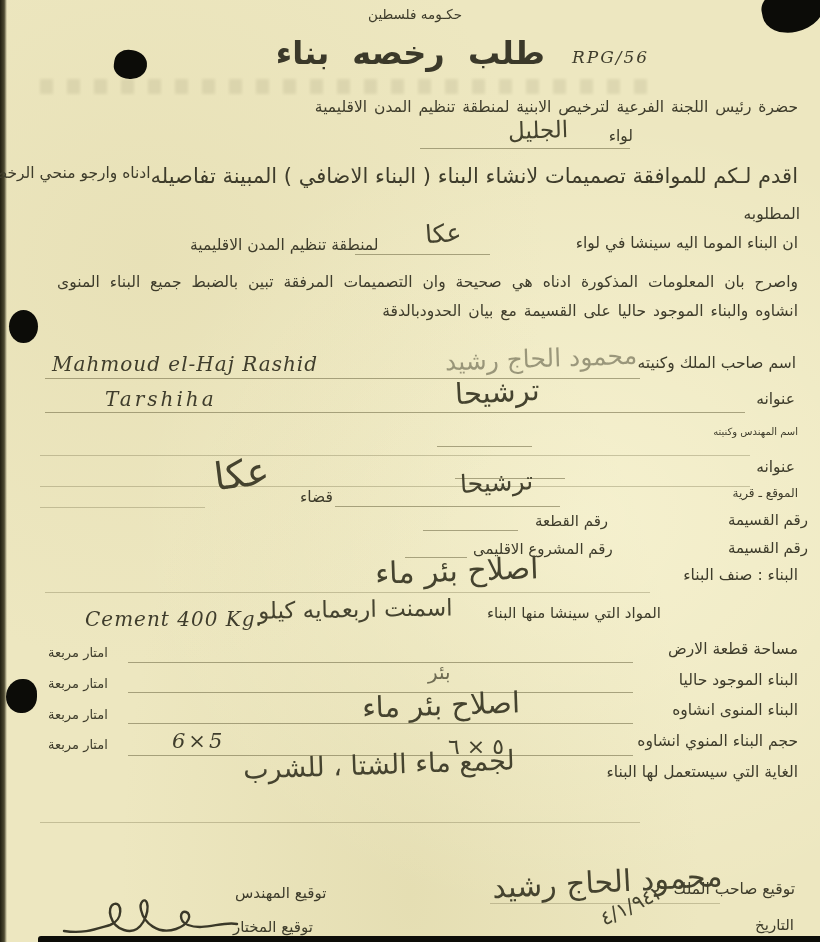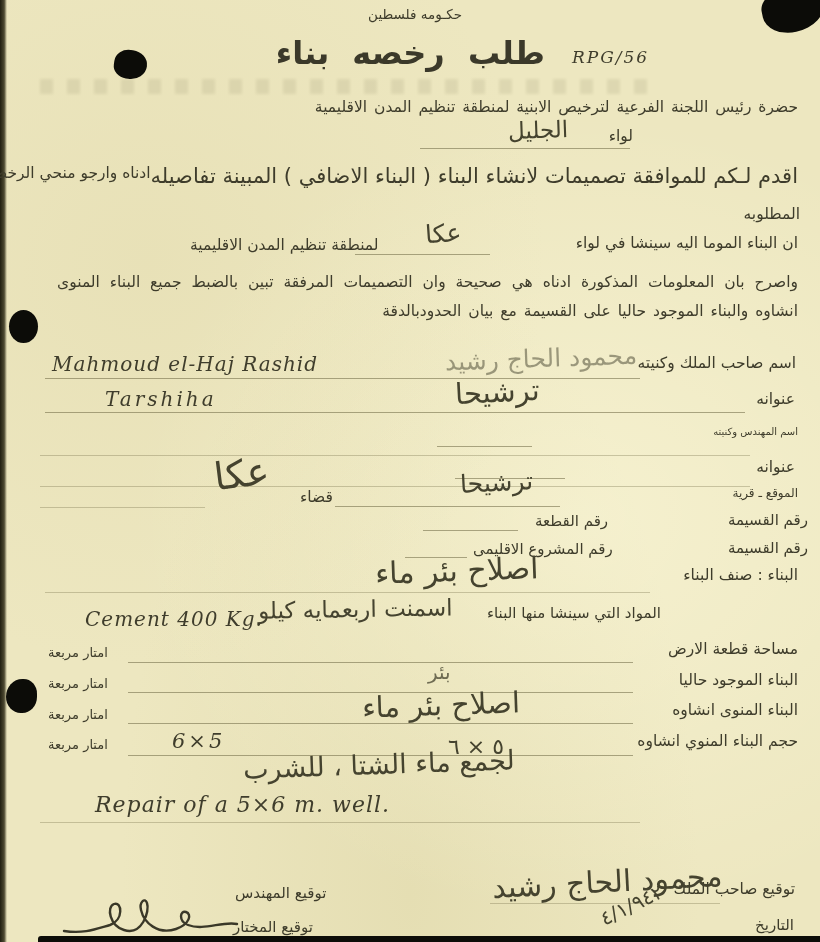--- a/index.html
+++ b/index.html
@@ -120,23 +120,23 @@
   <div class="abs hw-ar" style="left:362px;top:688px;font-size:29px;transform:rotate(-2deg);">اصلاح بئر ماء</div>
   <div class="abs printed rtl" style="left:48px;top:707px;font-size:13px;">امتار مربعة</div>
   <div class="rule" style="left:128px;top:723px;width:505px;"></div>
 
   <div class="abs printed rtl" style="right:22px;top:732px;font-size:15.5px;">حجم البناء المنوي انشاوه</div>
   <div class="abs hw-ar" dir="ltr" style="left:448px;top:734px;font-size:22px;direction:ltr;">٥ × ٦</div>
   <div class="abs hw-en" style="left:172px;top:729px;font-size:21px;letter-spacing:3px;">6×5</div>
   <div class="abs printed rtl" style="left:48px;top:737px;font-size:13px;">امتار مربعة</div>
   <div class="rule" style="left:128px;top:755px;width:505px;"></div>
 
+  <div class="abs printed rtl" style="right:22px;top:763px;font-size:15.5px;">الغاية التي سيستعمل لها البناء</div>
   <div class="abs hw-ar" style="left:243px;top:749px;font-size:27px;transform:rotate(-2deg);">لجمع ماء الشتا ، للشرب</div>
 
-  <div class="abs hw-en" style="left:95px;top:792px;font-size:22px;">Repair of a 5×6 m. well.</div>
   <div class="rule faint" style="left:40px;top:822px;width:600px;"></div>
 
 
   <div class="abs printed rtl" style="right:25px;top:880px;font-size:15.5px;">توقيع صاحب الملك</div>
   <div class="abs hw-ar" style="left:492px;top:864px;font-size:30px;transform:rotate(-3deg);">محمود الحاج رشيد</div>
   <div class="rule faint" style="left:490px;top:903px;width:230px;"></div>
   <div class="abs printed rtl" style="left:235px;top:884px;font-size:15px;">توقيع المهندس</div>
 
   <div class="abs printed rtl" style="right:26px;top:916px;font-size:15px;">التاريخ</div>
   <div class="abs hw-ar" dir="ltr" style="left:598px;top:893px;font-size:20px;direction:ltr;transform:rotate(-26deg);">٤/١/٩٤٢</div>

